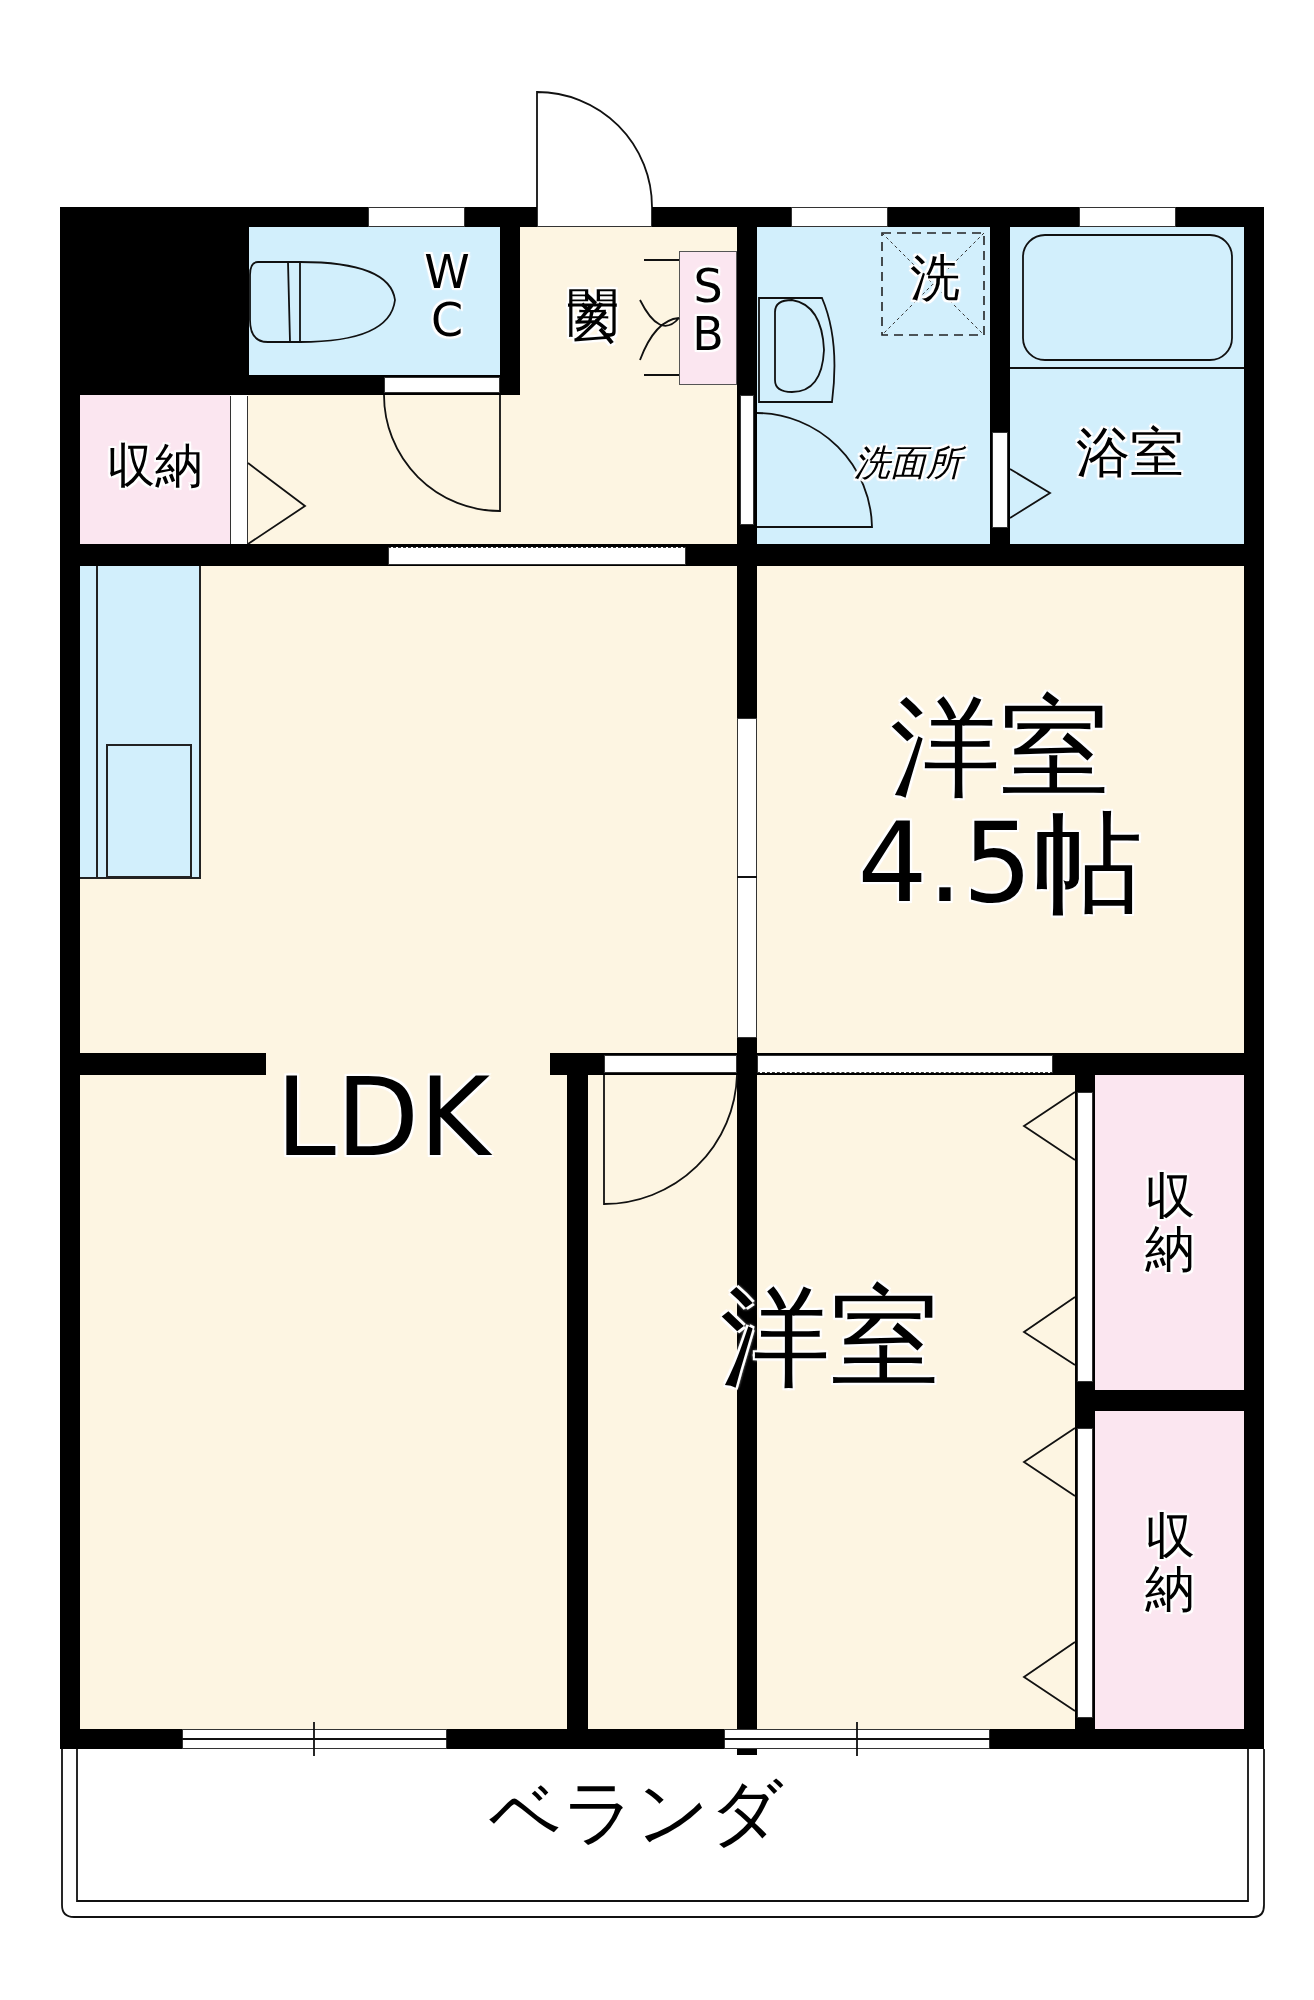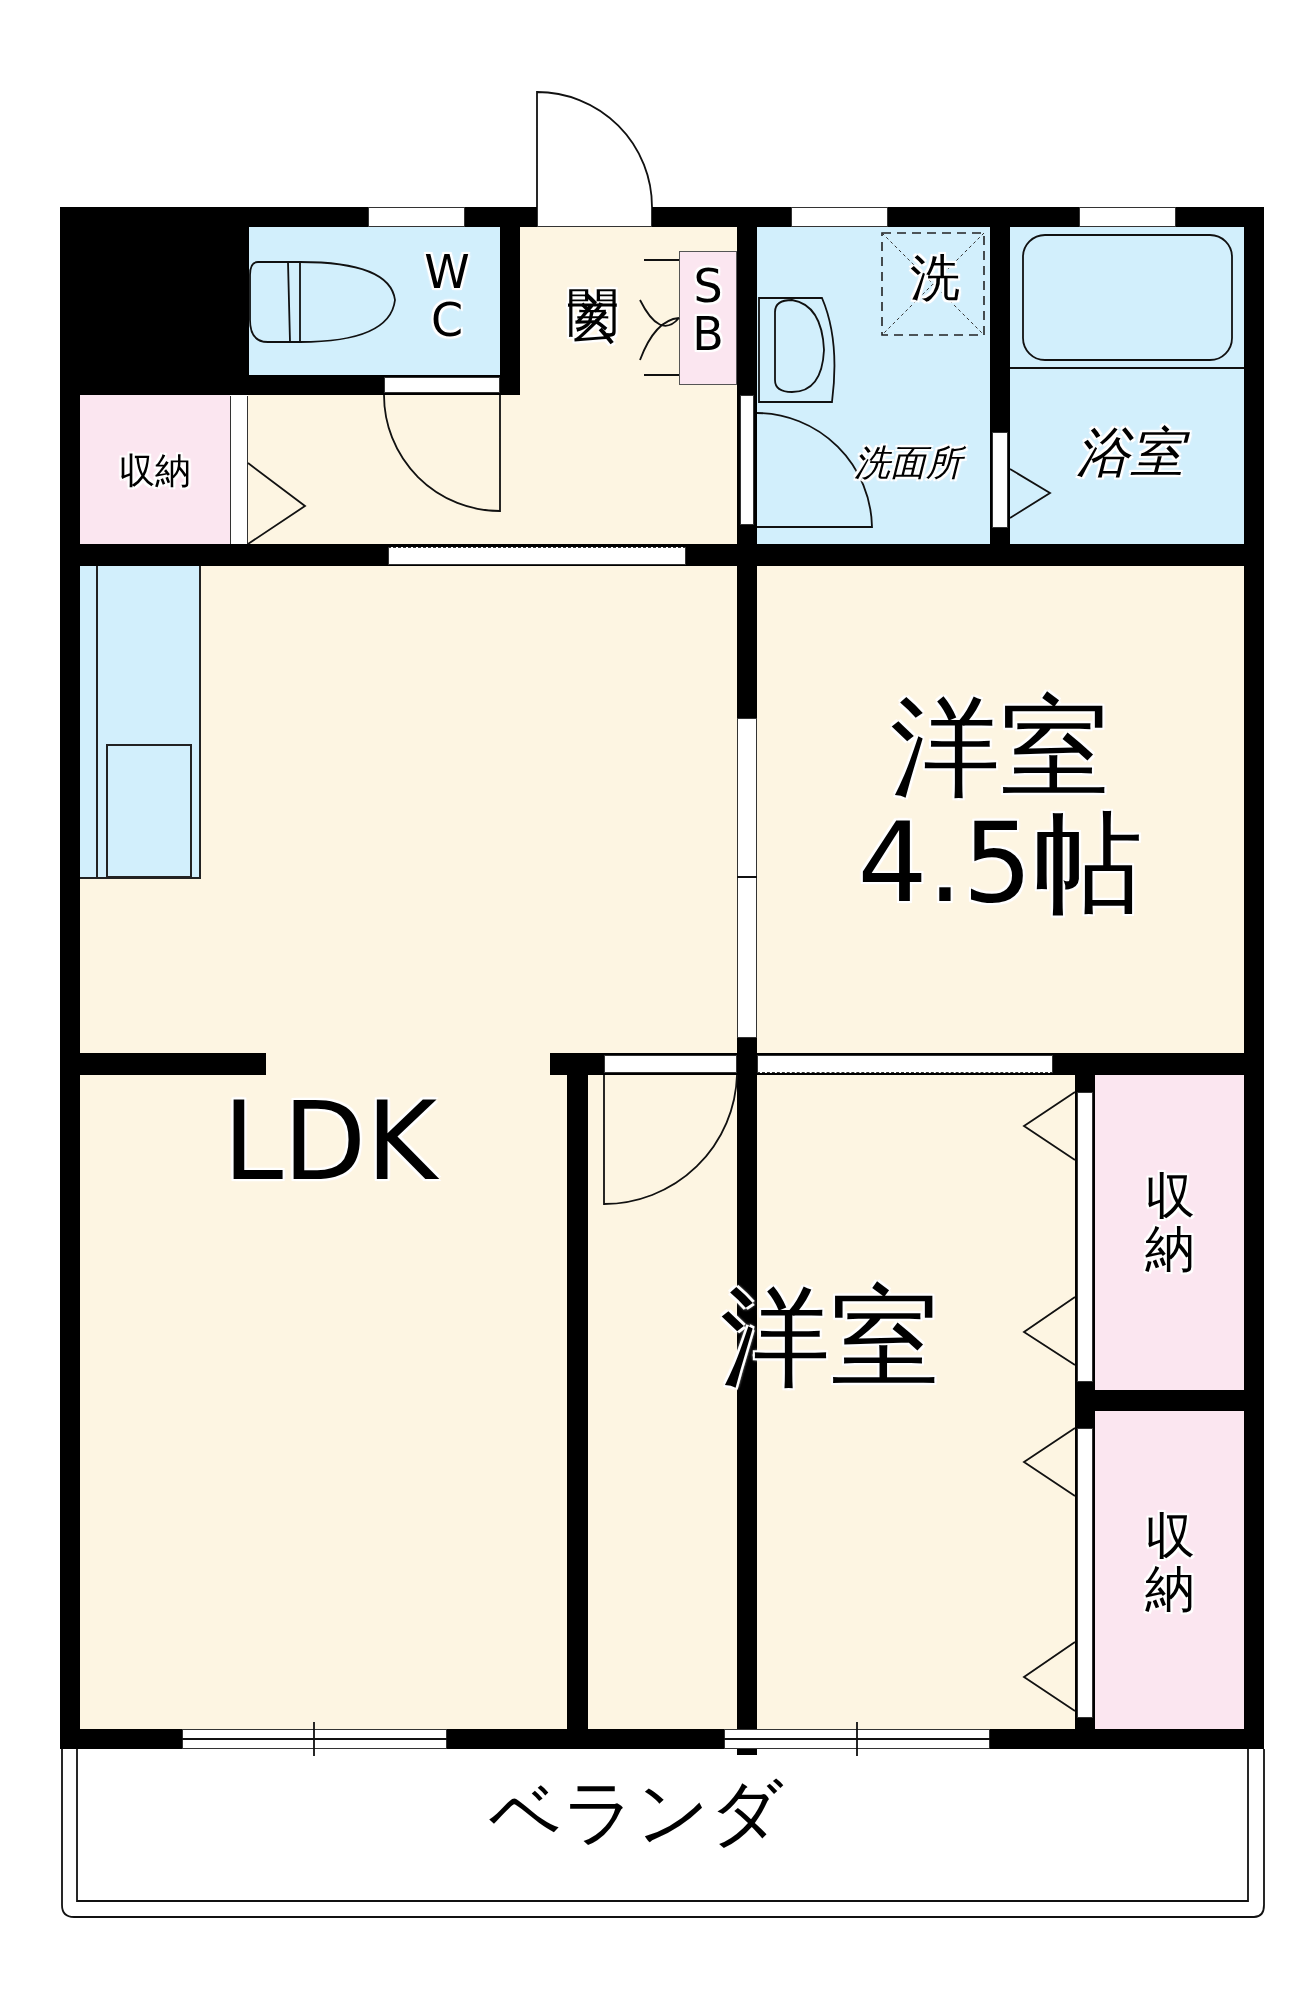--- a/index.html
+++ b/index.html
@@ -115,28 +115,28 @@
   <div>W</div>
   <div>C</div>
 </div>
 <div class="lbl vert" style="left:566px;top:248px;font-size:52px;">玄関</div>
 <div class="lbl" style="left:680px;top:262px;width:56px;font-size:46px;">
   <div>S</div>
   <div>B</div>
 </div>
 <div class="lbl" style="left:900px;top:252px;width:70px;font-size:50px;">洗</div>
 <div class="lbl" style="left:802px;top:444px;width:212px;font-size:36px;font-style:italic;">洗面所</div>
-<div class="lbl" style="left:1040px;top:425px;width:180px;font-size:54px;font-style:italic;">浴室</div>
-<div class="lbl" style="left:82px;top:440px;width:146px;font-size:36px;margin-top:12px;">収納</div>
+<div class="lbl" style="left:1040px;top:425px;width:180px;font-size:54px;">浴室</div>
+<div class="lbl" style="left:82px;top:440px;width:146px;font-size:48px;">収納</div>
 
 <div class="lbl" style="left:830px;top:690px;width:340px;font-size:110px;">
   <div>洋室</div>
   <div>4.5帖</div>
 </div>
-<div class="lbl" style="left:170px;top:1085px;width:320px;font-size:108px;">
+<div class="lbl" style="left:170px;top:1061px;width:320px;font-size:108px;text-align:right;">
   <div>LDK</div>
 </div>
 <div class="lbl" style="left:680px;top:1280px;width:300px;font-size:110px;">
   <div>洋室</div>
 </div>
 <div class="lbl" style="left:1130px;top:1170px;width:80px;font-size:50px;">
   <div>収</div>
   <div>納</div>
 </div>
 <div class="lbl" style="left:1130px;top:1510px;width:80px;font-size:50px;">

